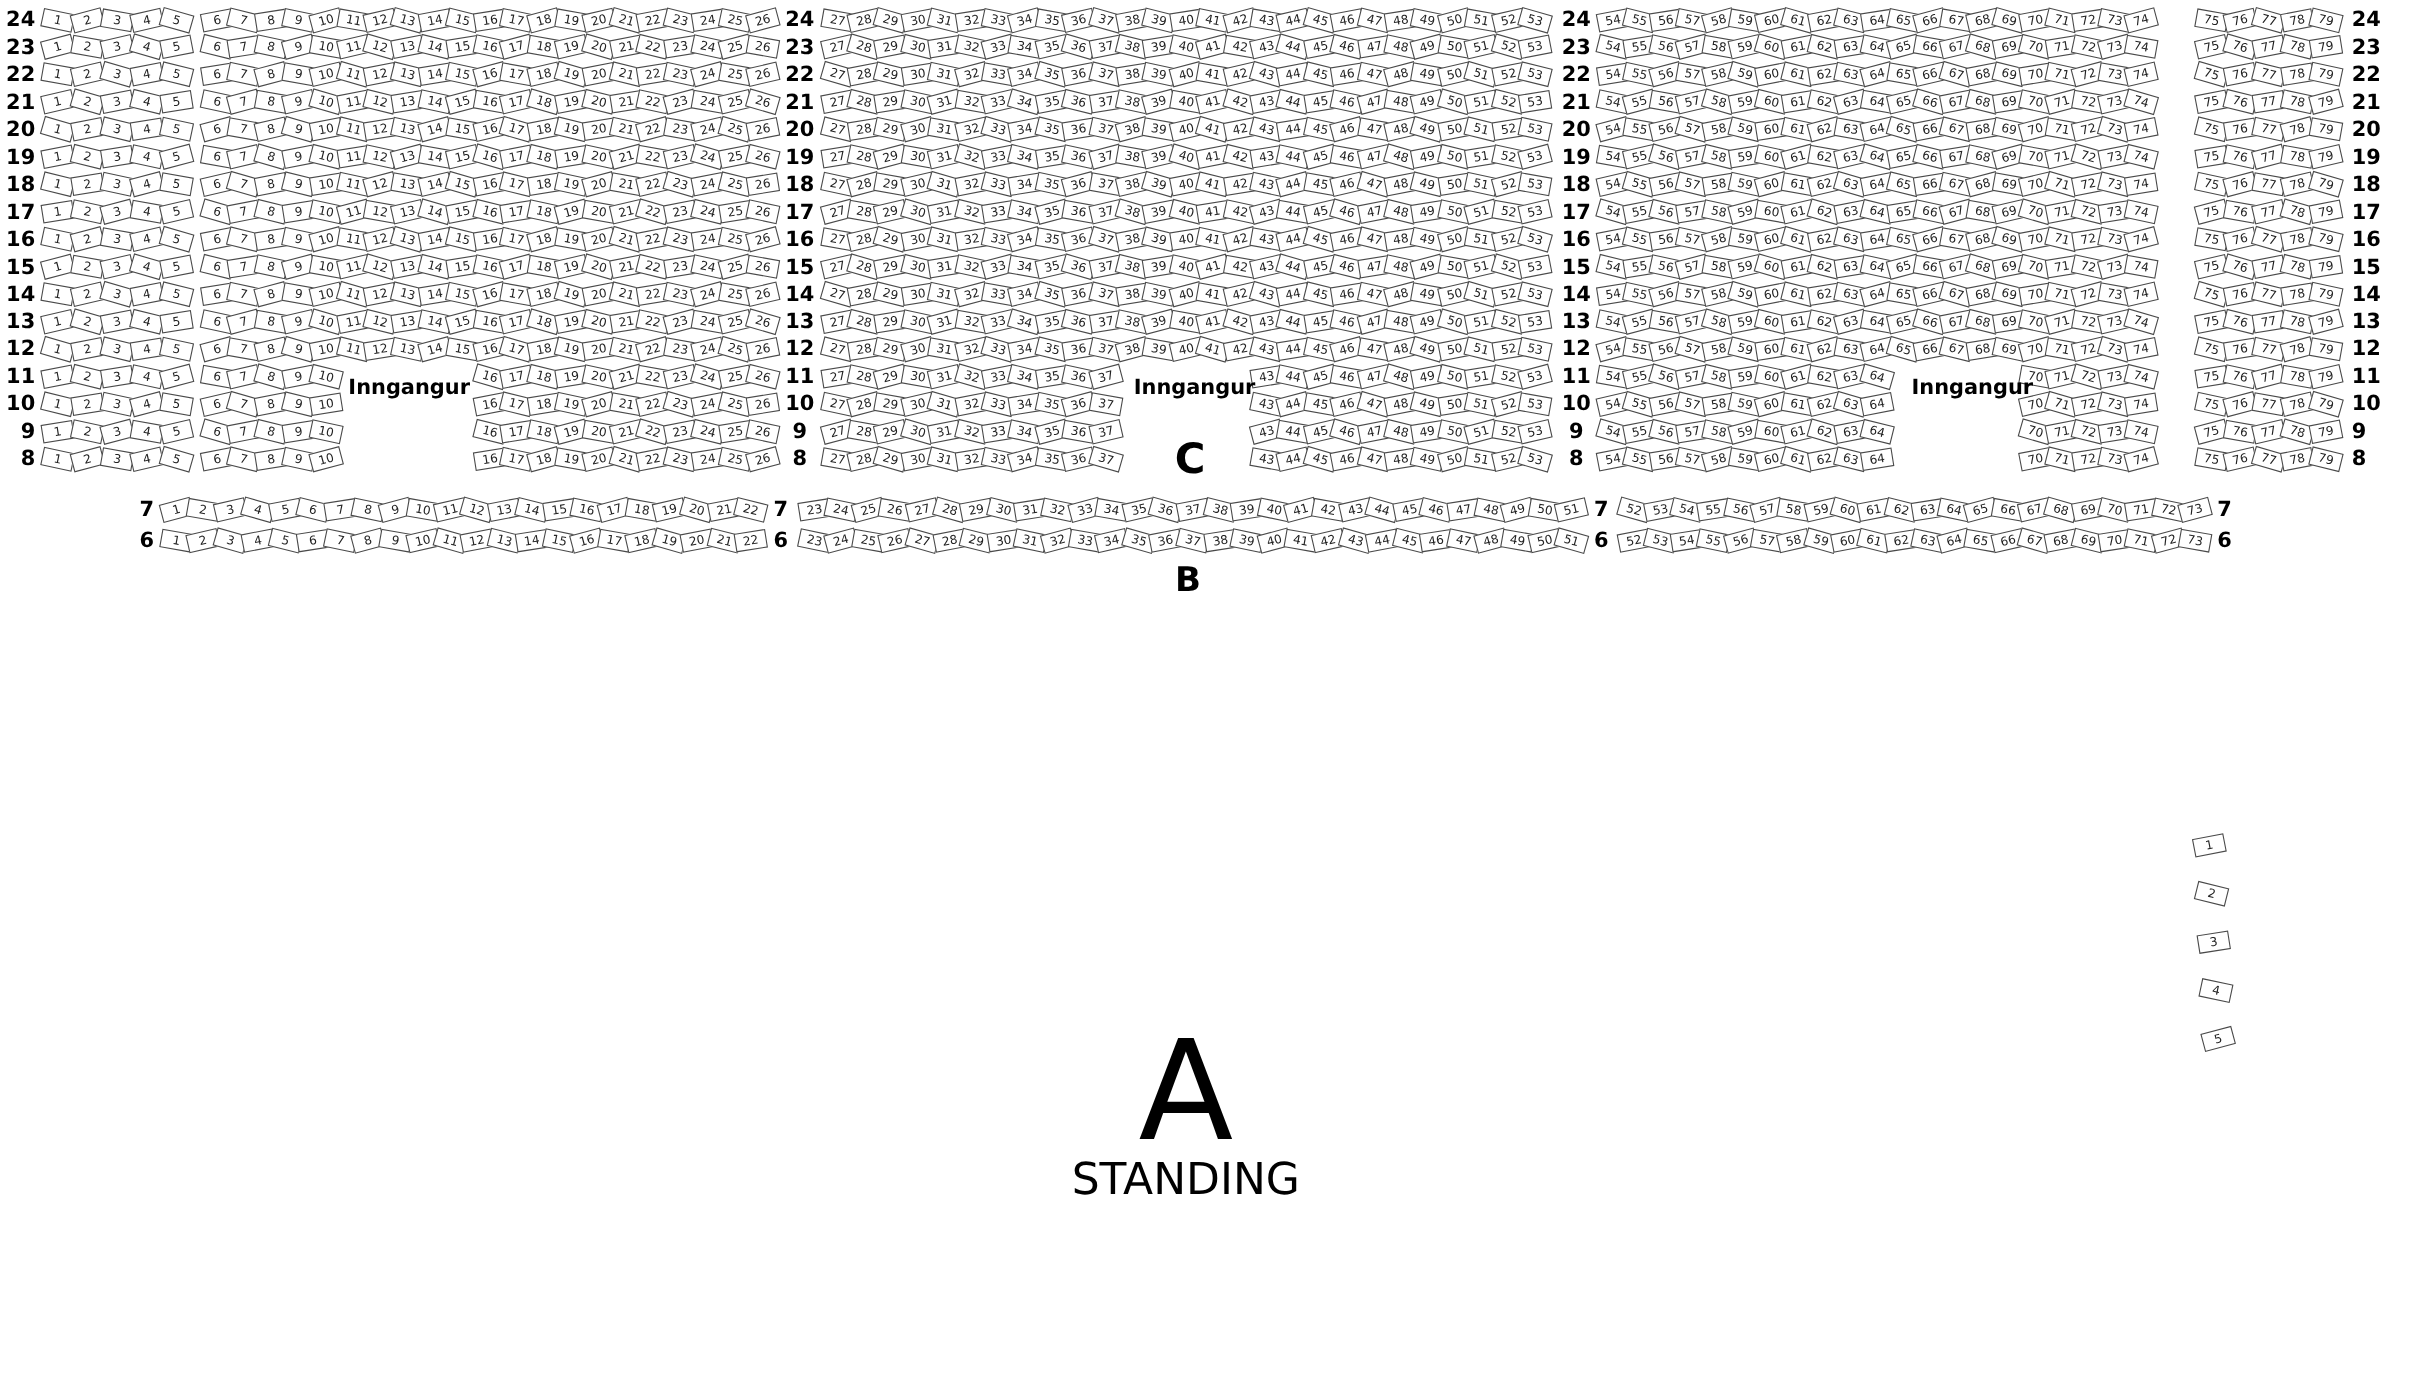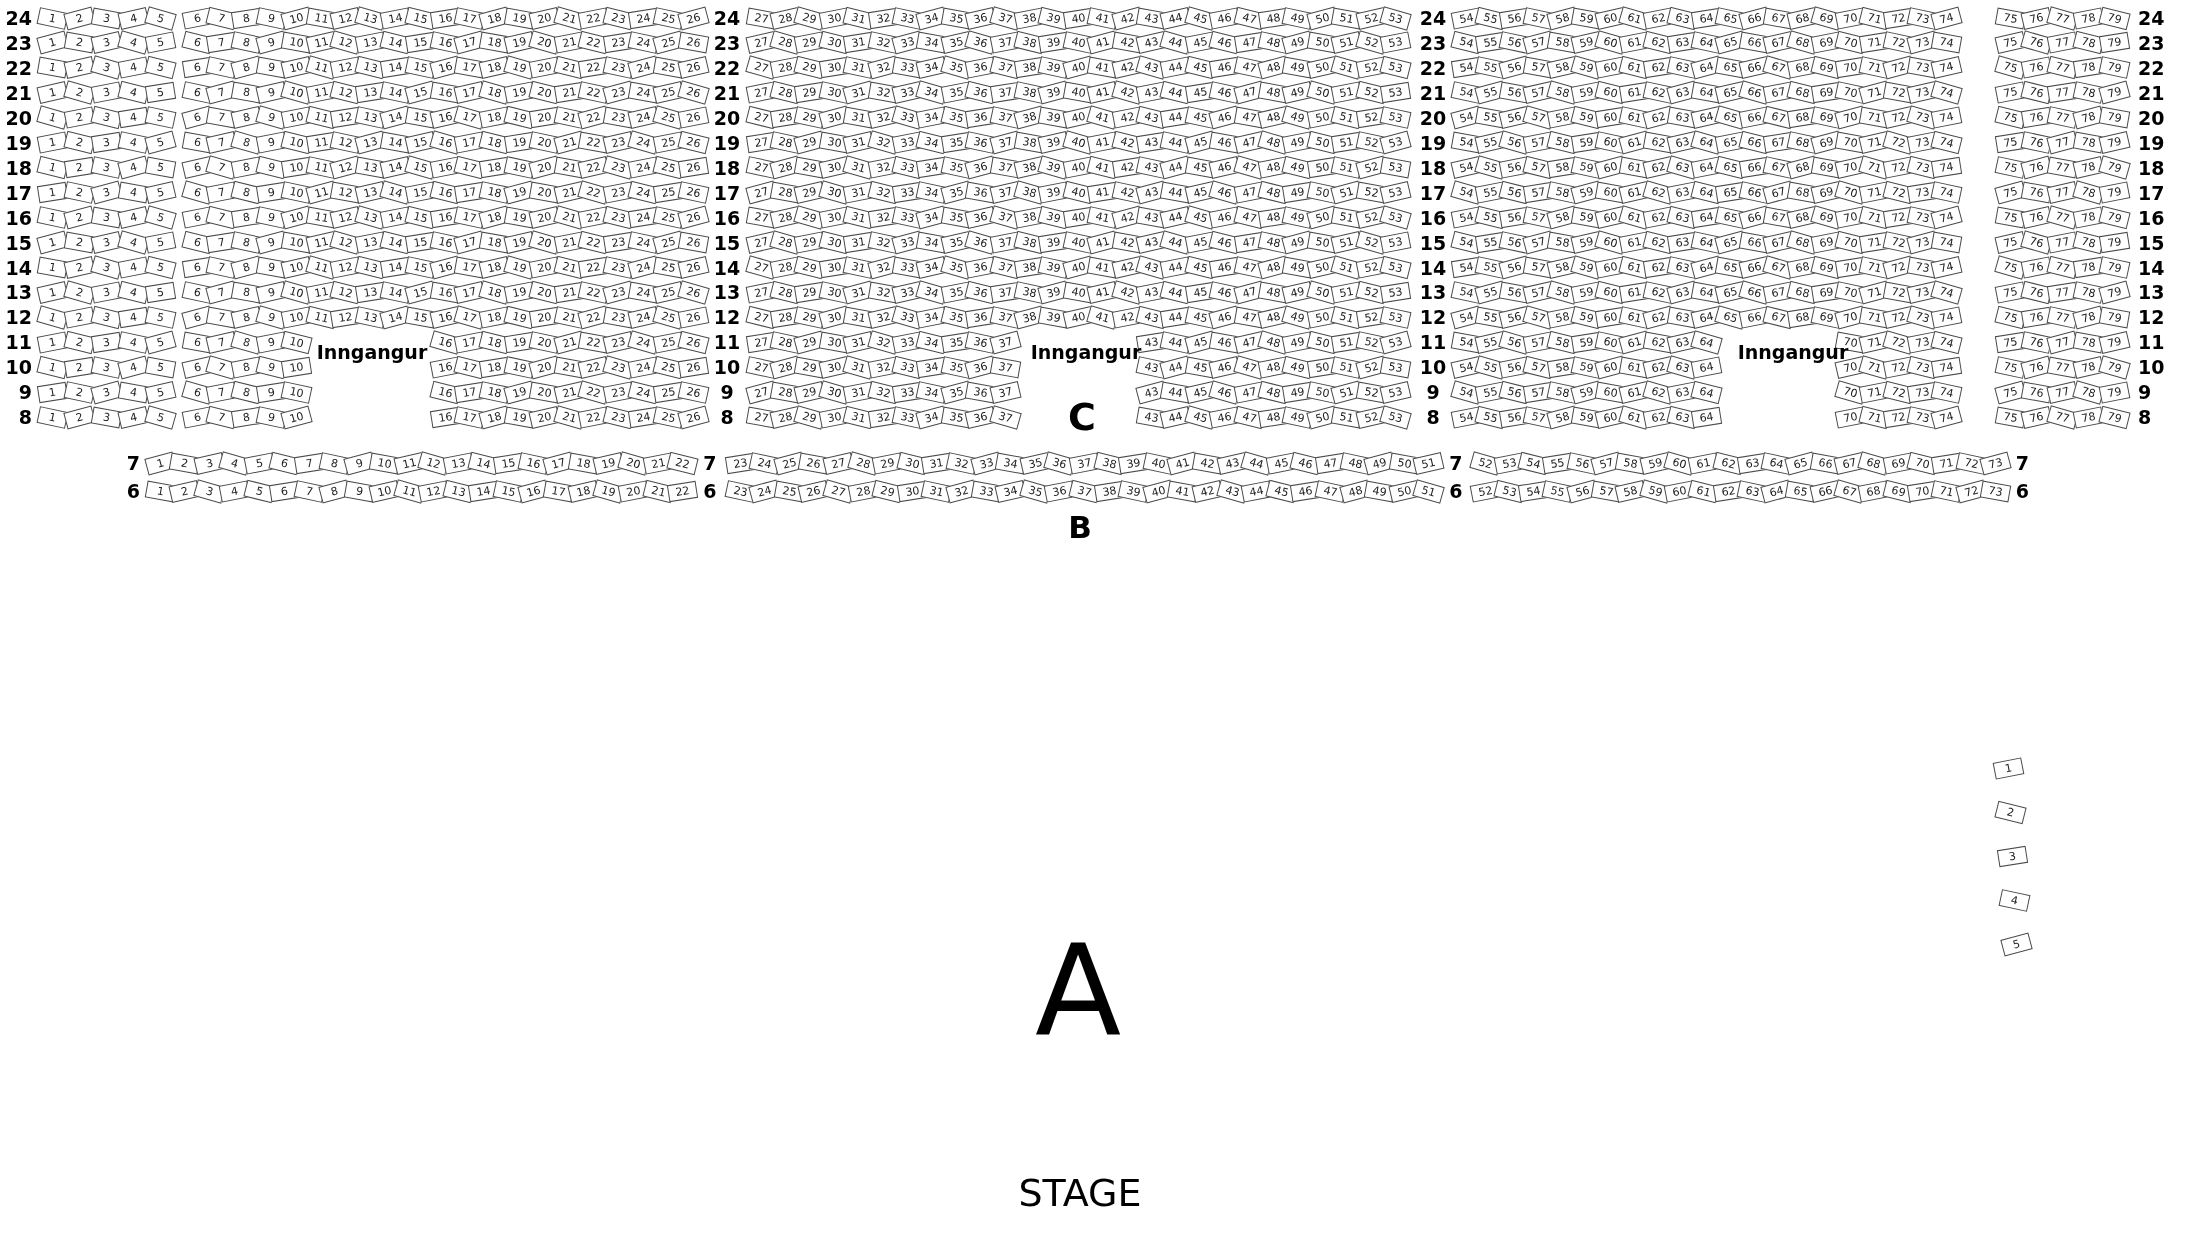--- a/index.html
+++ b/index.html
@@ -1558,14 +1558,14 @@
       <div class="seat" style="left: 2001.5px; top: 935.5px; transform: rotate(-15deg);">5</div>
     </div>
 
   <div class="entrance ent-left">Inngangur</div>
   <div class="entrance ent-center">Inngangur</div>
   <div class="entrance ent-right">Inngangur</div>
 
   <div class="big-c">C</div>
   <div class="big-b">B</div>
   <div class="big-a">A</div>
-  <div class="stage">STAGE</div>
+  <div class="standing">STANDING</div>
 </div>
 
 </body></html>

